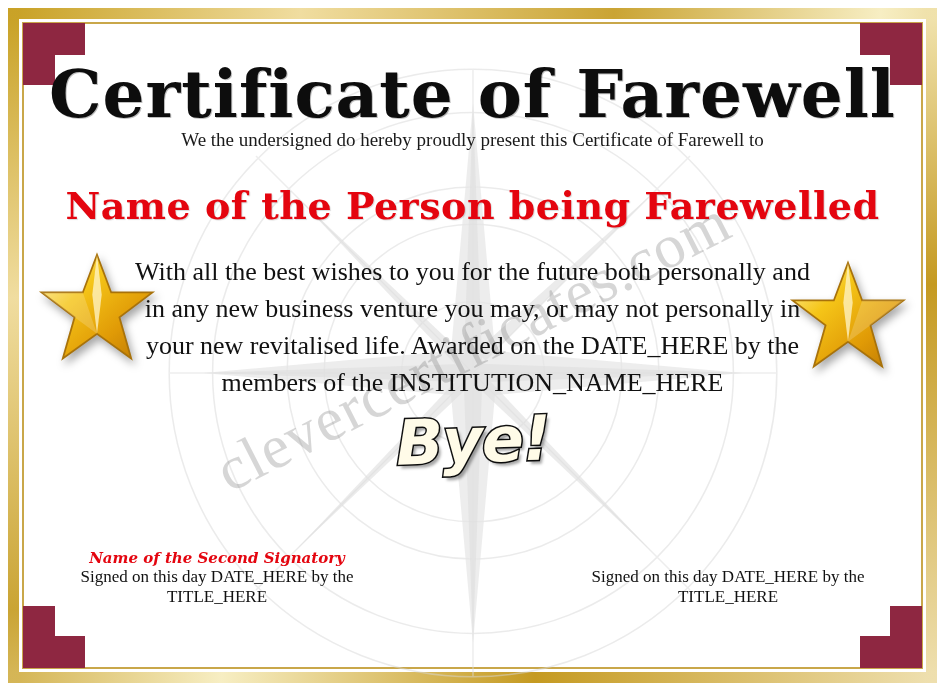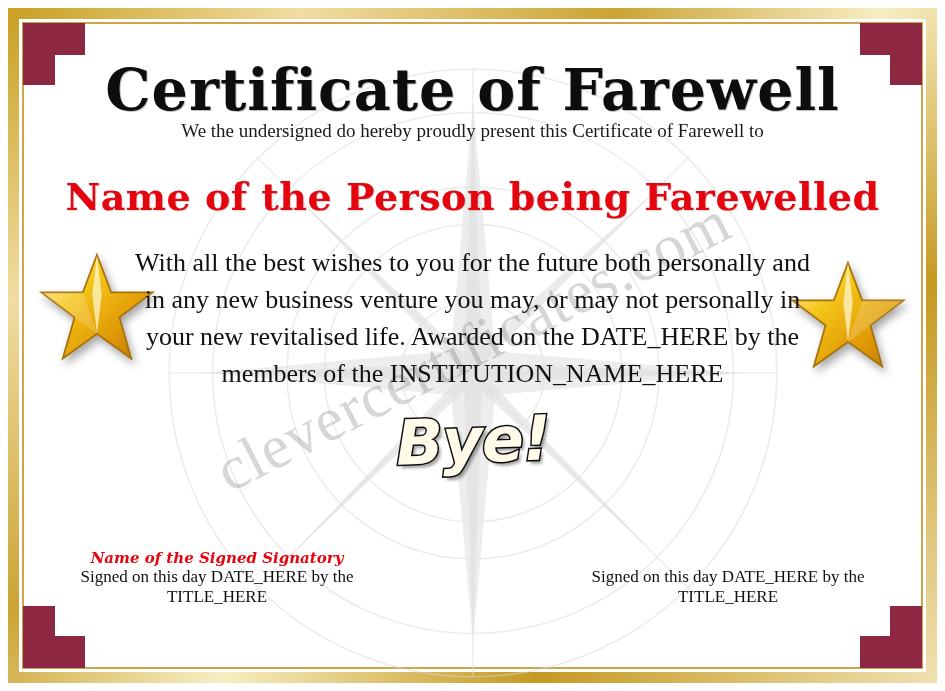--- a/index.html
+++ b/index.html
@@ -102,21 +102,21 @@
     left: 40px;
     right: 40px;
     top: 46px;
     bottom: 46px;
     text-align: center;
   }
 
   .title {
     font-family: "DejaVu Serif", serif;
     font-weight: bold;
-    font-size: 57px;
+    font-size: 66px;
     line-height: 1.05;
     color: #0d0d0d;
     letter-spacing: 1px;
     margin-top: 14px;
     text-shadow: 1px 1px 0 rgba(0,0,0,0.25);
   }
 
   .subtitle {
     font-family: "Liberation Serif", serif;
     font-size: 19px;
@@ -270,21 +270,21 @@
   <div class="content">
     <div class="title">Certificate of Farewell</div>
     <div class="subtitle">We the undersigned do hereby proudly present this Certificate of Farewell to</div>
     <div class="recipient">Name of the Person being Farewelled</div>
     <div class="body-text">With all the best wishes to you for the future both personally and in any new business venture you may, or may not personally in your new revitalised life. Awarded on the DATE_HERE by the members of the INSTITUTION_NAME_HERE</div>
   </div>
 
   <div class="bye">Bye!</div>
 
   <div class="sig left">
-    <div class="sig-name">Name of the Signed Signatory</div>
+    <div class="sig-name">Name of the Second Signatory</div>
     <div class="sig-line">Signed on this day DATE_HERE by the TITLE_HERE</div>
   </div>
 
   <div class="sig right">
     <div class="sig-line">Signed on this day DATE_HERE by the TITLE_HERE</div>
   </div>
 
 </div>
 
 </body></html>

